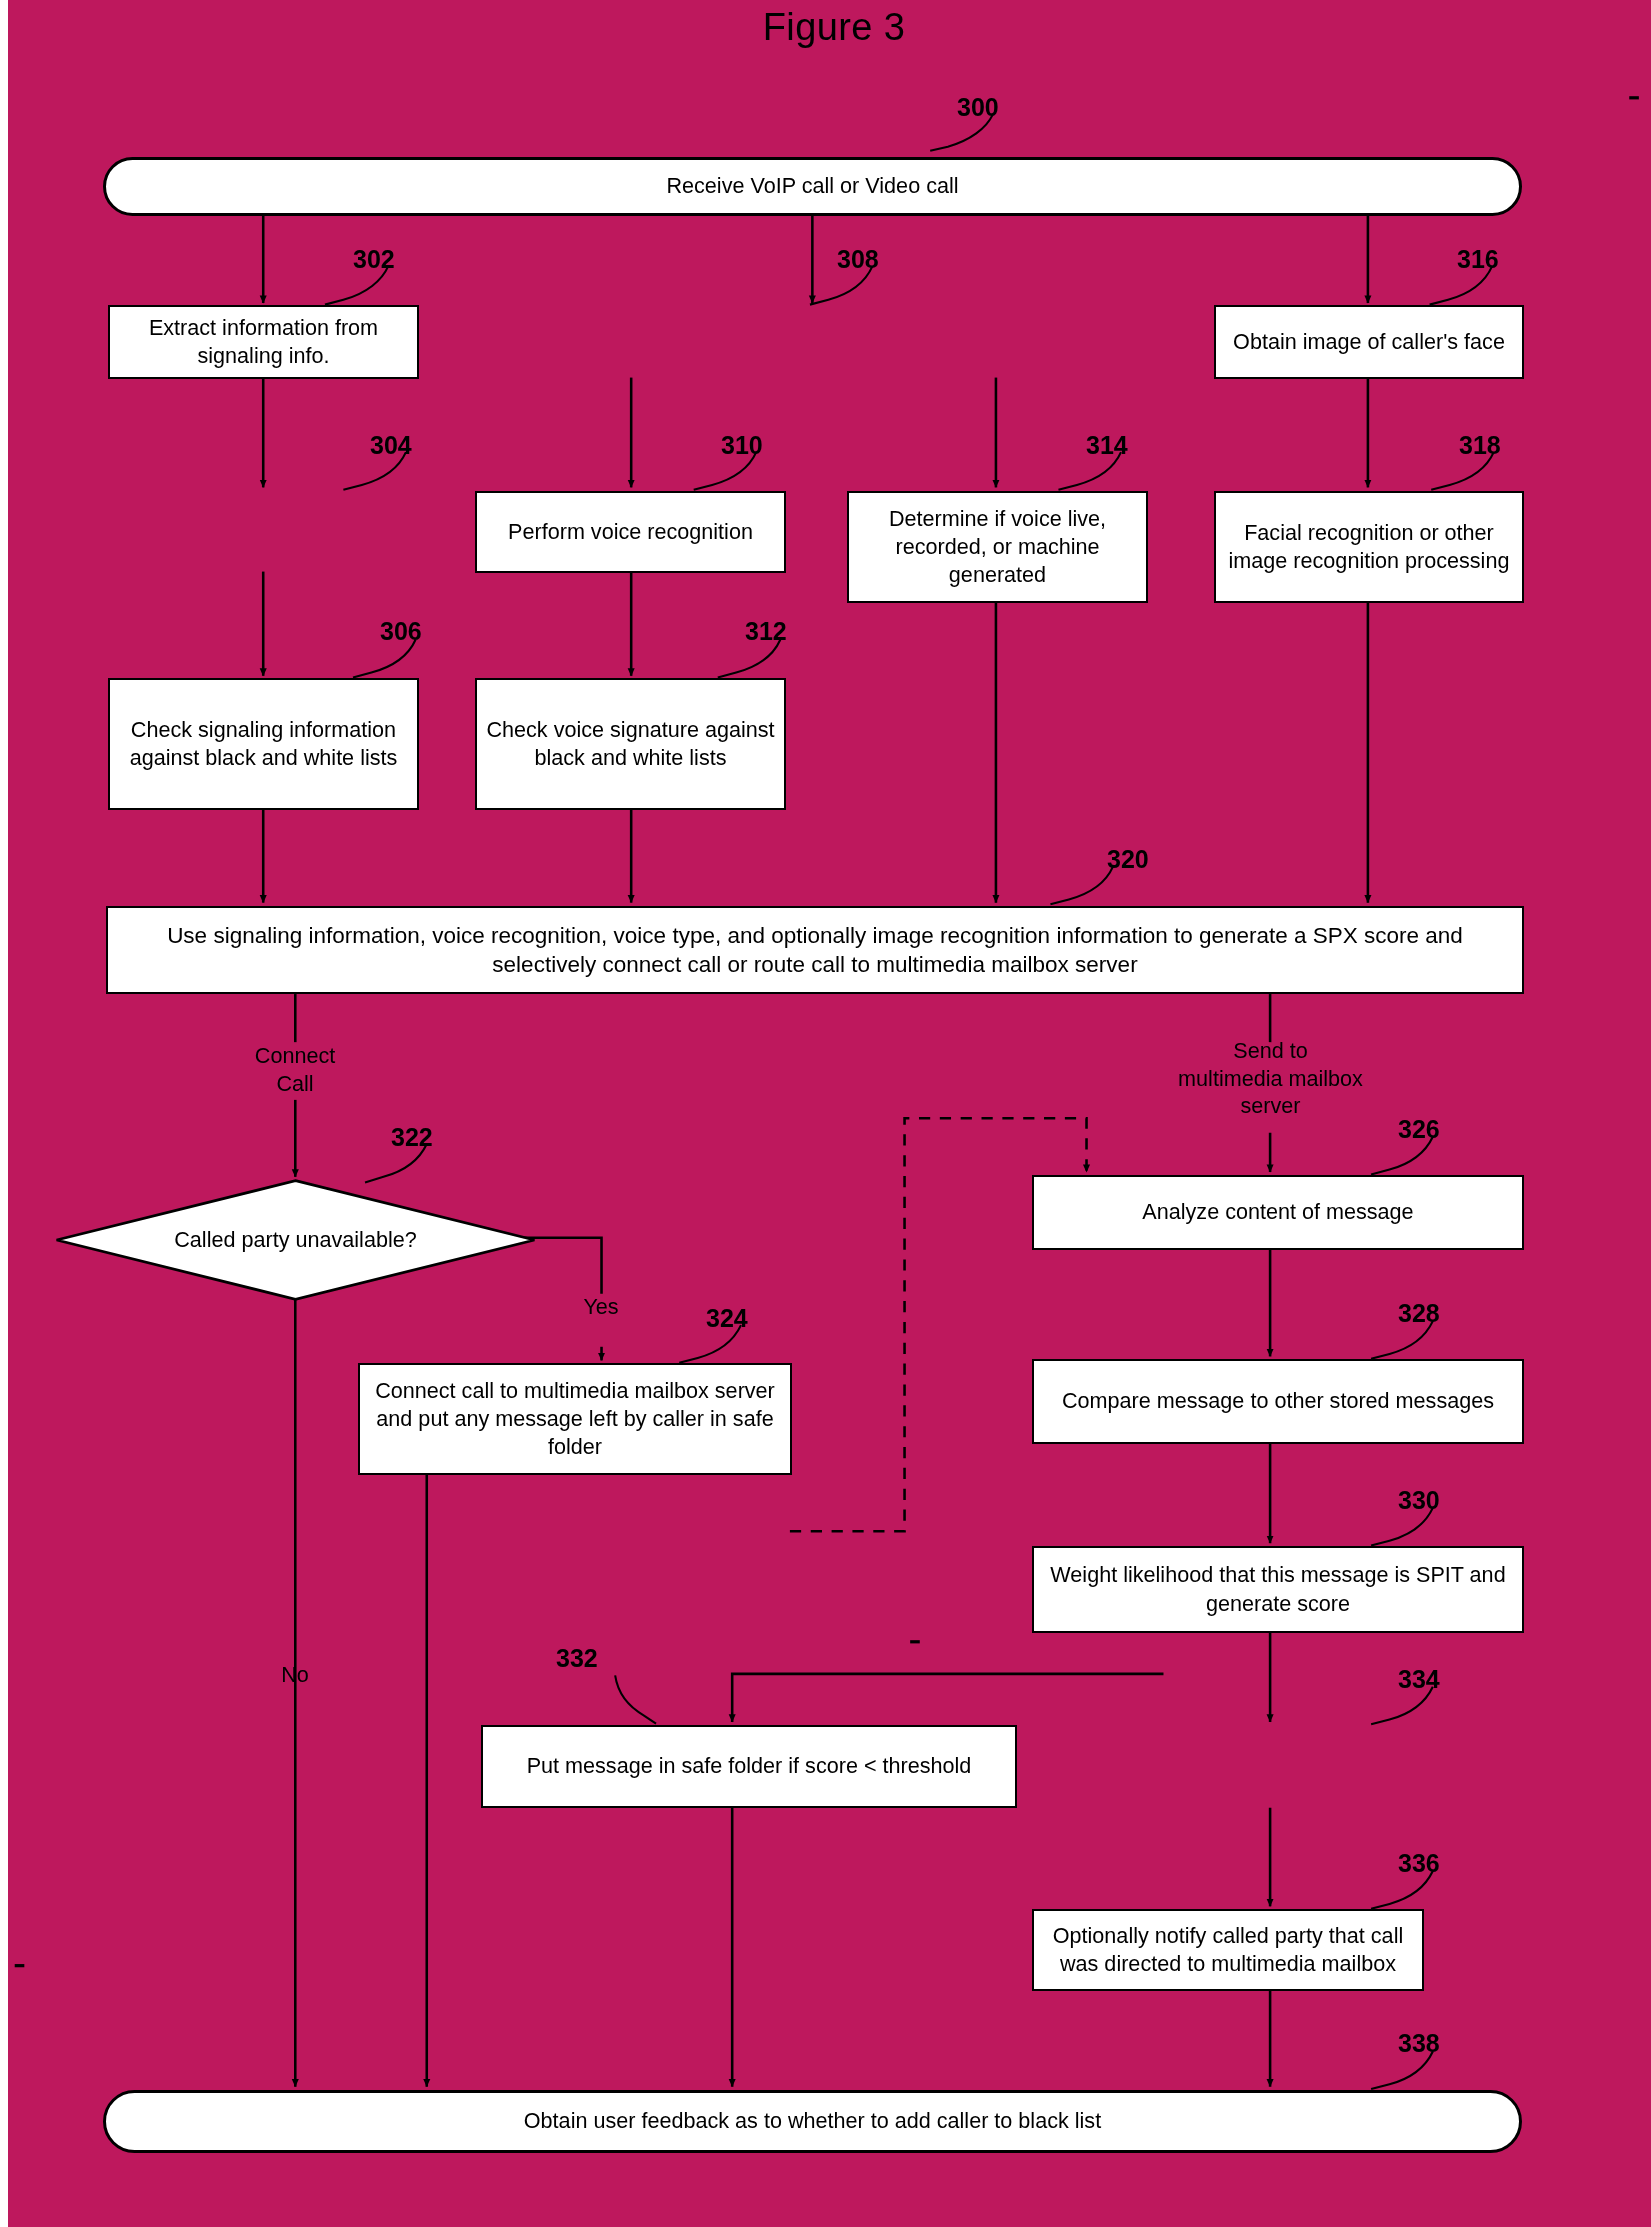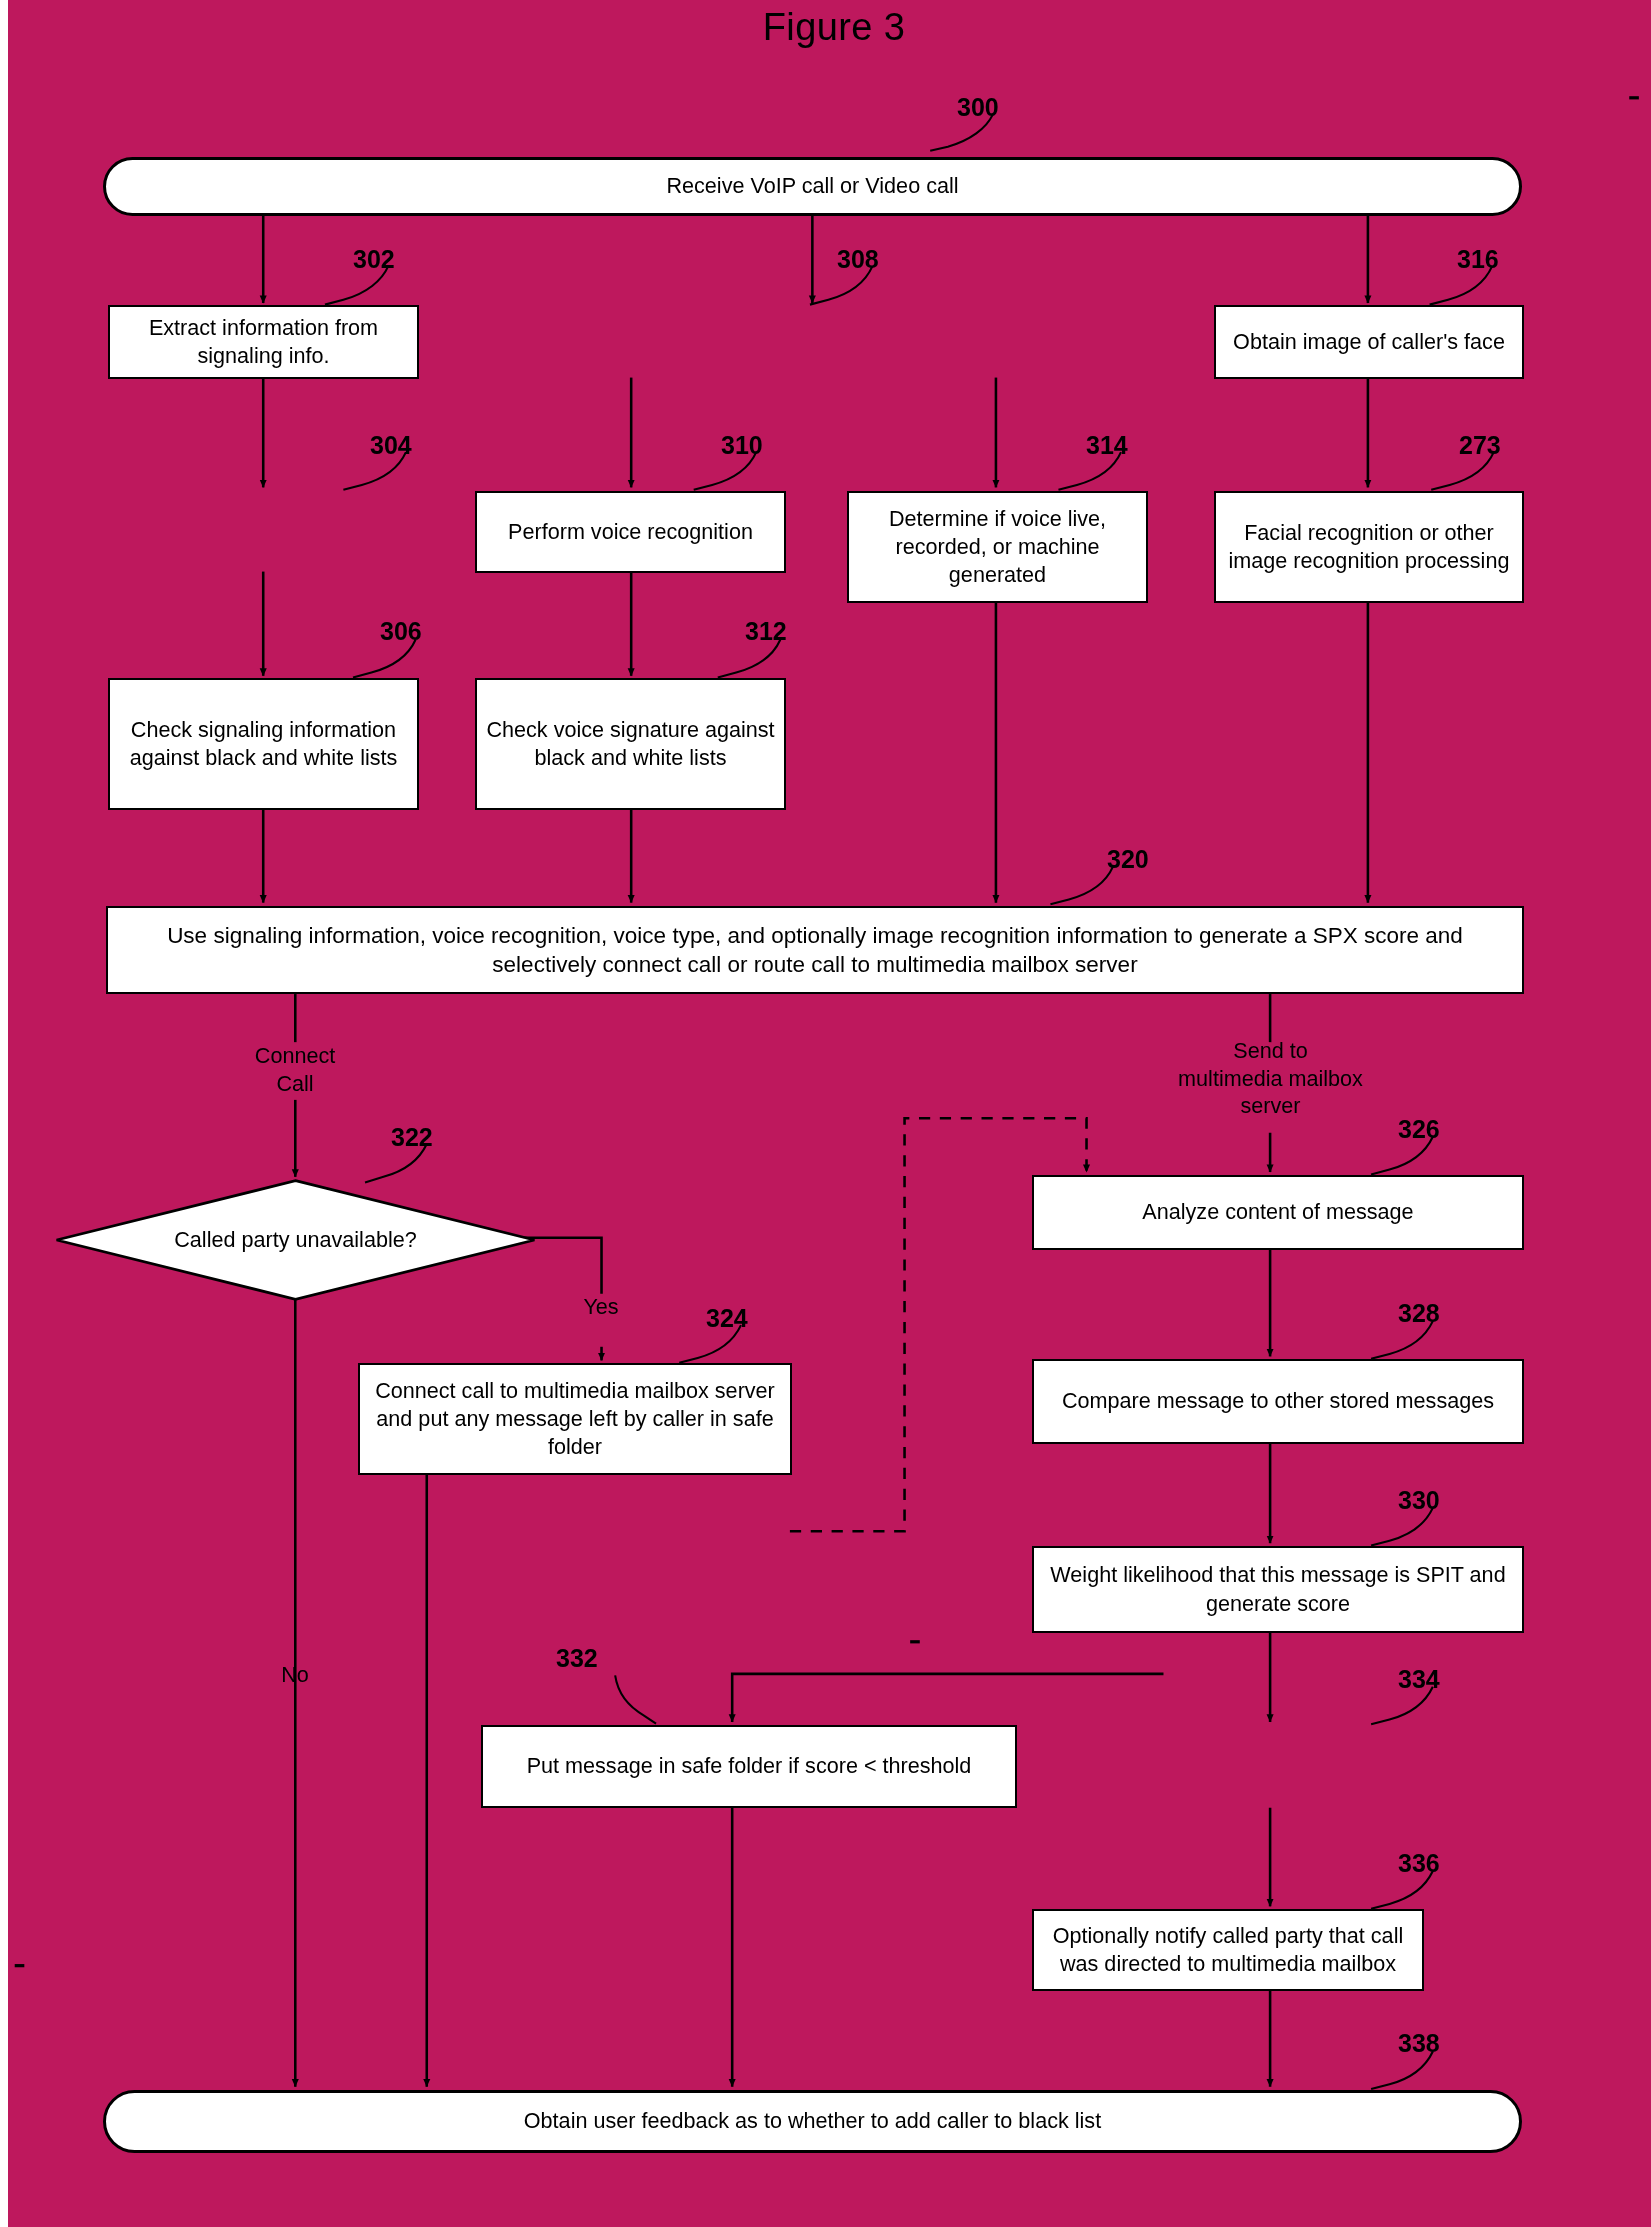--- a/index.html
+++ b/index.html
@@ -217,21 +217,21 @@
   <div class="refnum" style="left:1078px; top:431px;">314</div>
 
   <div class="node" style="left:1206px; top:305px; width:310px; height:74px;">
     <span>Obtain image of caller's face</span>
   </div>
   <div class="refnum" style="left:1449px; top:245px;">316</div>
 
   <div class="node" style="left:1206px; top:491px; width:310px; height:112px;">
     <span>Facial recognition or other image recognition processing</span>
   </div>
-  <div class="refnum" style="left:1451px; top:431px;">273</div>
+  <div class="refnum" style="left:1451px; top:431px;">318</div>
 
   <div class="node" style="left:98px; top:906px; width:1418px; height:88px; font-size:22.5px;">
     <span>Use signaling information, voice recognition, voice type, and optionally image recognition information to generate a SPX score and selectively connect call or route call to multimedia mailbox server</span>
   </div>
   <div class="refnum" style="left:1099px; top:845px;">320</div>
 
   <div class="diamond-wrap" style="left:47px; top:1179px; width:481px; height:122px;">
     <svg width="481" height="122" viewBox="0 0 600 152" xmlns="http://www.w3.org/2000/svg">
       <polygon points="300,2 598,76 300,150 2,76" fill="#fff" stroke="#000" stroke-width="3.4"></polygon>
     </svg>

